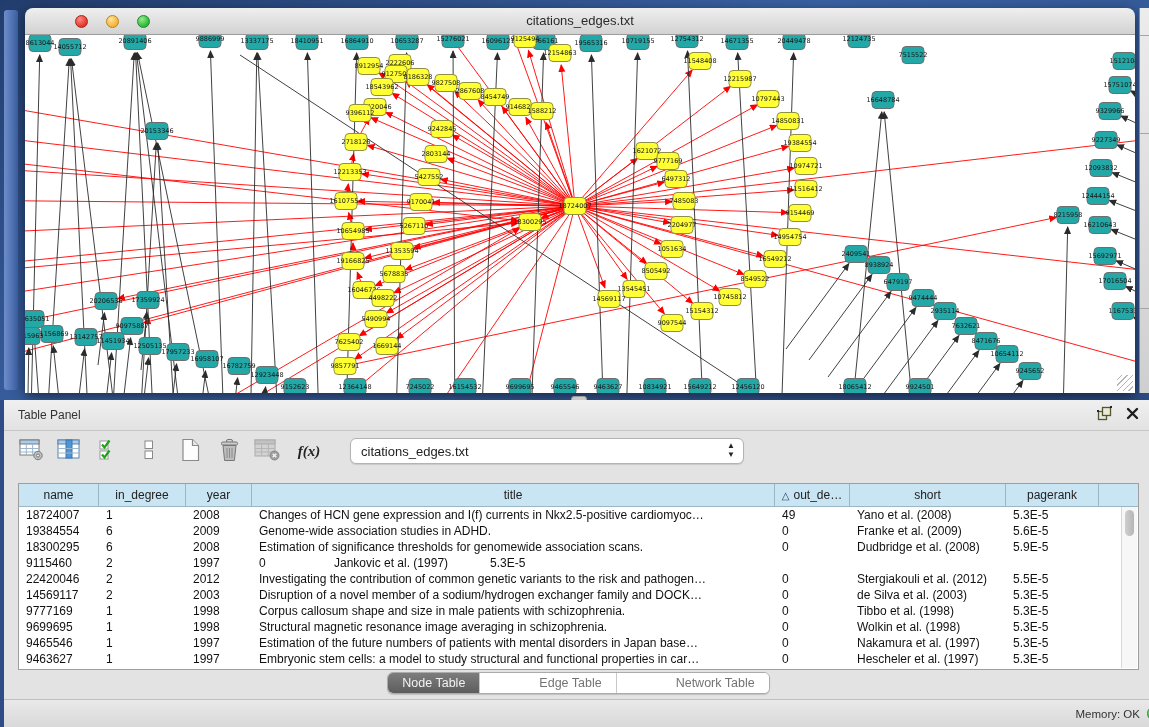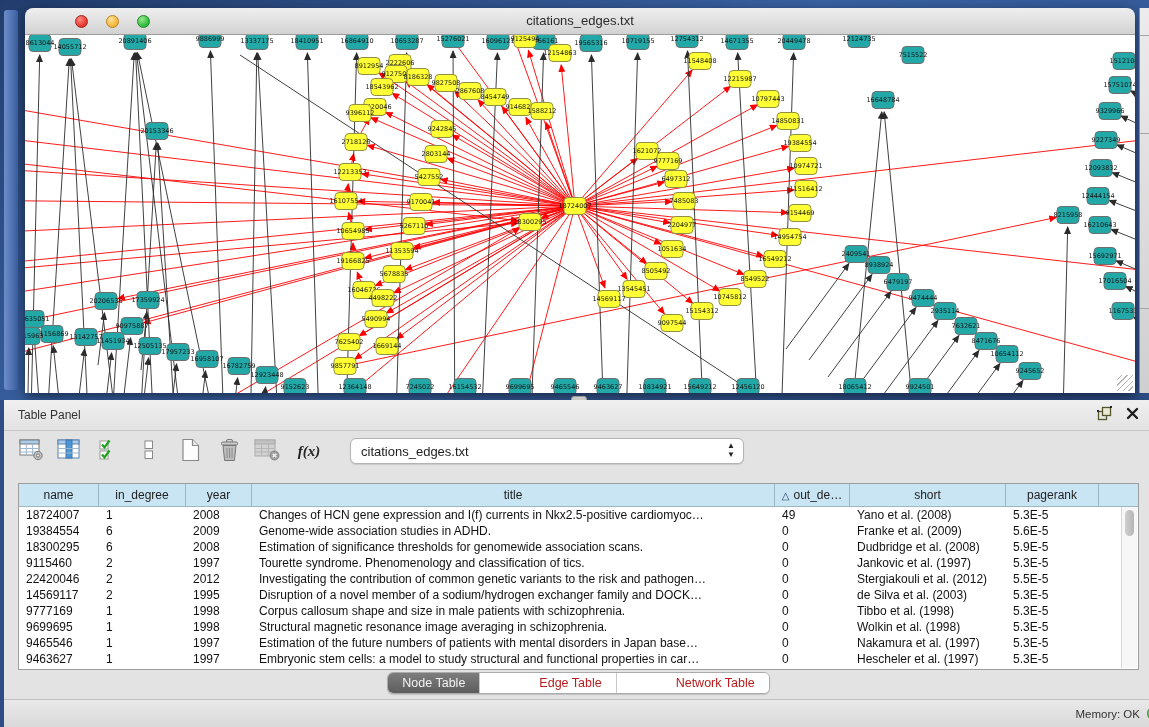--- a/index.html
+++ b/index.html
@@ -68,21 +68,21 @@
   .td{box-sizing:border-box;padding-left:7px;font-size:12px;color:#111;overflow:hidden;
     white-space:nowrap;text-overflow:clip;line-height:16px;}
   .vscroll{position:absolute;right:1px;top:23px;bottom:1px;width:15px;background:#f7f7f7;
     border-left:1px solid #d8d8d8;}
   .vthumb{position:absolute;left:3px;top:3px;width:9px;height:26px;border-radius:5px;
     background:linear-gradient(90deg,#cfcfcf,#b5b5b5);}
 
   .tabs-row{position:absolute;left:0;right:0;top:272px;display:flex;justify-content:center;}
   .segmented{display:inline-flex;border:1px solid #ababab;border-radius:6px;overflow:hidden;
     background:#fff;box-shadow:0 1px 1px rgba(0,0,0,.15);gap:45px;}
-  .seg{border:none;background:#fff;font-size:12.5px;color:#b91c1c;padding:3px 14px;cursor:default;
+  .seg{border:none;background:#fff;font-size:12.5px;color:#737373;padding:3px 14px;cursor:default;
     border-right:1px solid #c9c9c9;font-family:"Liberation Sans",sans-serif;}
   .seg:last-child{border-right:none;}
   .seg.active{background:linear-gradient(#7d7d7d,#5d5d5d);color:#f2f2f2;}
 
   .statusbar{position:absolute;left:0;bottom:0;width:1149px;height:27px;
     background:linear-gradient(#e9e9e9,#d9d9d9);border-top:1px solid #bfbfbf;padding-left:23px;}
   .mem{position:absolute;right:14px;top:0;height:27px;display:flex;align-items:center;gap:7px;}
   .mem-label{font-size:11.5px;color:#333;}
   .mem-dot{width:15px;height:15px;border-radius:50%;border:1px solid #2e8b2e;padding:0;
     background:radial-gradient(circle at 35% 30%,#9fe89f,#2fae2f 75%);cursor:default;}
@@ -914,38 +914,37 @@
           <div class="td" style="width: 66px;">2008</div>
           <div class="td" style="width: 523px;">Estimation of significance thresholds for genomewide association scans.</div>
           <div class="td" style="width: 75px;">0</div>
           <div class="td" style="width: 156px;">Dudbridge et al. (2008)</div>
           <div class="td" style="width: 93px;">5.9E-5</div>
         </div>
         <div class="tr">
           <div class="td" style="width: 80px;">9115460</div>
           <div class="td" style="width: 87px;">2</div>
           <div class="td" style="width: 66px;">1997</div>
-          <div class="td" style="width: 523px;">Tourette syndrome. Phenomenology and classification of tics.</div>
           <div class="td" style="width: 75px;">0</div>
           <div class="td" style="width: 156px;">Jankovic et al. (1997)</div>
           <div class="td" style="width: 93px;">5.3E-5</div>
         </div>
         <div class="tr">
           <div class="td" style="width: 80px;">22420046</div>
           <div class="td" style="width: 87px;">2</div>
           <div class="td" style="width: 66px;">2012</div>
           <div class="td" style="width: 523px;">Investigating the contribution of common genetic variants to the risk and pathogen…</div>
           <div class="td" style="width: 75px;">0</div>
           <div class="td" style="width: 156px;">Stergiakouli et al. (2012)</div>
           <div class="td" style="width: 93px;">5.5E-5</div>
         </div>
         <div class="tr">
           <div class="td" style="width: 80px;">14569117</div>
           <div class="td" style="width: 87px;">2</div>
-          <div class="td" style="width: 66px;">1995</div>
+          <div class="td" style="width: 66px;">2003</div>
           <div class="td" style="width: 523px;">Disruption of a novel member of a sodium/hydrogen exchanger family and DOCK…</div>
           <div class="td" style="width: 75px;">0</div>
           <div class="td" style="width: 156px;">de Silva et al. (2003)</div>
           <div class="td" style="width: 93px;">5.3E-5</div>
         </div>
         <div class="tr">
           <div class="td" style="width: 80px;">9777169</div>
           <div class="td" style="width: 87px;">1</div>
           <div class="td" style="width: 66px;">1998</div>
           <div class="td" style="width: 523px;">Corpus callosum shape and size in male patients with schizophrenia.</div>

